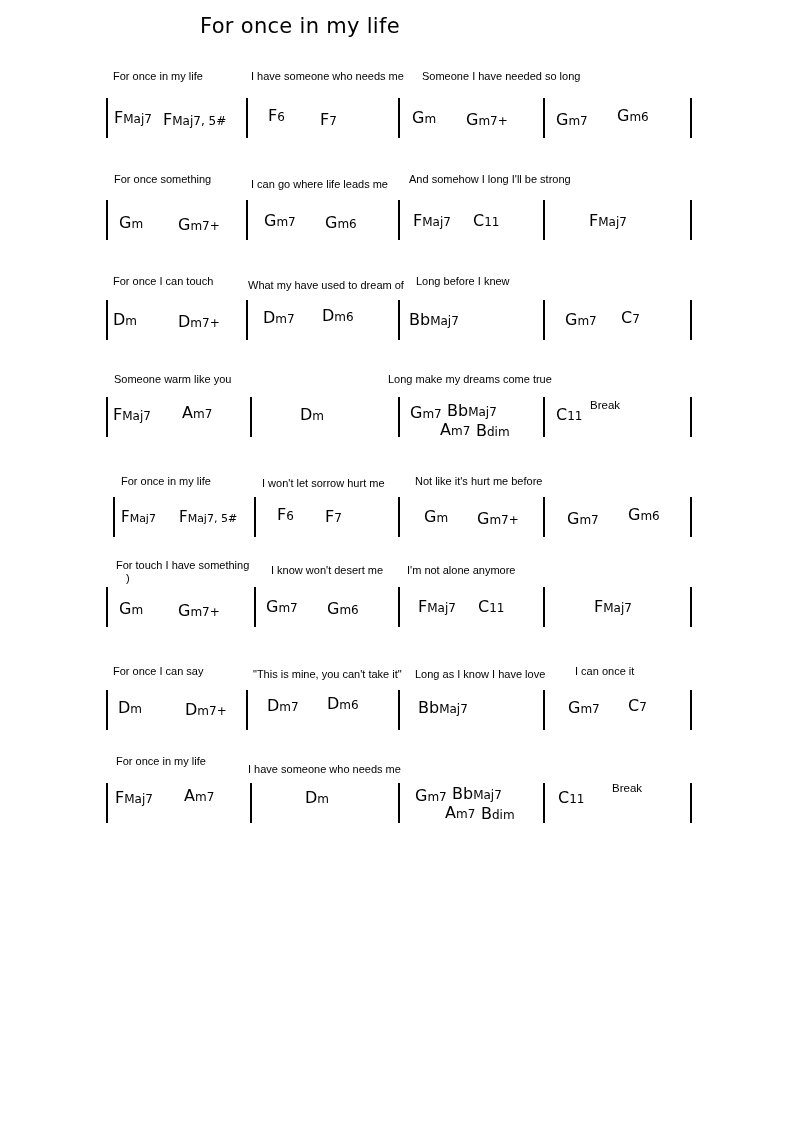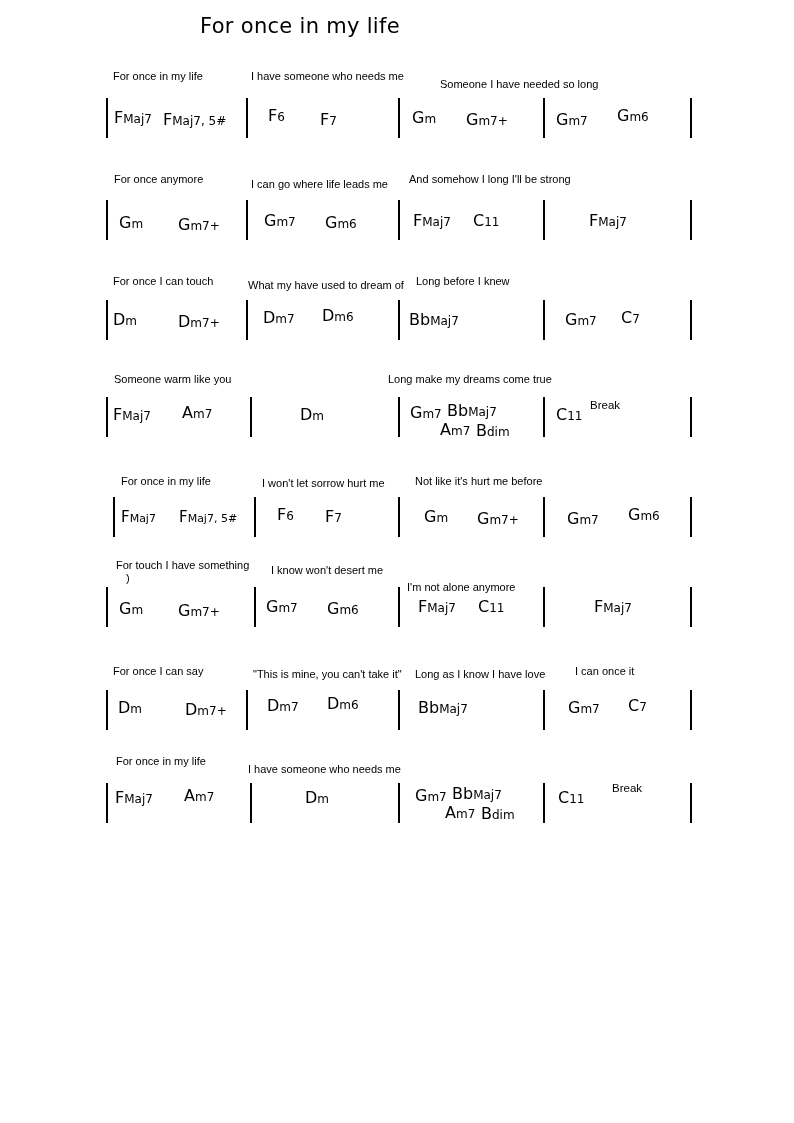--- a/index.html
+++ b/index.html
@@ -81,37 +81,37 @@
 </style>
 </head>
 <body>
 
 <div class="page">
   <div class="title">For once in my life</div>
   <div id="systems-root">
       <div class="system" style="top: 70px;">
         <div class="lyric" style="left: 113px; top: 0px;">For once in my life</div>
         <div class="lyric" style="left: 251px; top: 0px;">I have someone who needs me</div>
-        <div class="lyric" style="left: 422px; top: 8px; margin-left: 18px;">Someone I have needed so long</div>
+        <div class="lyric" style="left: 422px; top: 0px;">Someone I have needed so long</div>
         <div class="barline" style="left: 106px; top: 28px; height: 40px;"></div>
         <div class="barline" style="left: 246px; top: 28px; height: 40px;"></div>
         <div class="barline" style="left: 398px; top: 28px; height: 40px;"></div>
         <div class="barline" style="left: 543px; top: 28px; height: 40px;"></div>
         <div class="barline" style="left: 690px; top: 28px; height: 40px;"></div>
         <div class="chord big" style="left: 114px; top: 38px;"><span class="root">F</span><span class="qual">Maj7</span></div>
         <div class="chord big" style="left: 163px; top: 40px;"><span class="root">F</span><span class="qual">Maj7, 5#</span></div>
         <div class="chord big" style="left: 268px; top: 36px;"><span class="root">F</span><span class="qual">6</span></div>
         <div class="chord big" style="left: 320px; top: 40px;"><span class="root">F</span><span class="qual">7</span></div>
         <div class="chord big" style="left: 412px; top: 38px;"><span class="root">G</span><span class="qual">m</span></div>
         <div class="chord big" style="left: 466px; top: 40px;"><span class="root">G</span><span class="qual">m7+</span></div>
         <div class="chord big" style="left: 556px; top: 40px;"><span class="root">G</span><span class="qual">m7</span></div>
         <div class="chord big" style="left: 617px; top: 36px;"><span class="root">G</span><span class="qual">m6</span></div>
       </div>
       <div class="system" style="top: 173px;">
-        <div class="lyric" style="left: 114px; top: 0px;">For once anymore</div>
+        <div class="lyric" style="left: 114px; top: 0px;">For once something</div>
         <div class="lyric" style="left: 251px; top: 5px;">I can go where life leads me</div>
         <div class="lyric" style="left: 409px; top: 0px;">And somehow I long I'll be strong</div>
         <div class="barline" style="left: 106px; top: 27px; height: 40px;"></div>
         <div class="barline" style="left: 246px; top: 27px; height: 40px;"></div>
         <div class="barline" style="left: 398px; top: 27px; height: 40px;"></div>
         <div class="barline" style="left: 543px; top: 27px; height: 40px;"></div>
         <div class="barline" style="left: 690px; top: 27px; height: 40px;"></div>
         <div class="chord big" style="left: 119px; top: 40px;"><span class="root">G</span><span class="qual">m</span></div>
         <div class="chord big" style="left: 178px; top: 42px;"><span class="root">G</span><span class="qual">m7+</span></div>
         <div class="chord big" style="left: 264px; top: 38px;"><span class="root">G</span><span class="qual">m7</span></div>
@@ -170,21 +170,21 @@
         <div class="chord big" style="left: 325px; top: 32px;"><span class="root">F</span><span class="qual">7</span></div>
         <div class="chord big" style="left: 424px; top: 32px;"><span class="root">G</span><span class="qual">m</span></div>
         <div class="chord big" style="left: 477px; top: 34px;"><span class="root">G</span><span class="qual">m7+</span></div>
         <div class="chord big" style="left: 567px; top: 34px;"><span class="root">G</span><span class="qual">m7</span></div>
         <div class="chord big" style="left: 628px; top: 30px;"><span class="root">G</span><span class="qual">m6</span></div>
       </div>
       <div class="system" style="top: 559px;">
         <div class="lyric" style="left: 116px; top: 0px;">For touch I have something</div>
         <div class="lyric" style="left: 126px; top: 13px;">)</div>
         <div class="lyric" style="left: 271px; top: 5px;">I know won't desert me</div>
-        <div class="lyric" style="left: 407px; top: 5px; margin-top: 17px;">I'm not alone anymore</div>
+        <div class="lyric" style="left: 407px; top: 5px;">I'm not alone anymore</div>
         <div class="barline" style="left: 106px; top: 28px; height: 40px;"></div>
         <div class="barline" style="left: 254px; top: 28px; height: 40px;"></div>
         <div class="barline" style="left: 398px; top: 28px; height: 40px;"></div>
         <div class="barline" style="left: 543px; top: 28px; height: 40px;"></div>
         <div class="barline" style="left: 690px; top: 28px; height: 40px;"></div>
         <div class="chord big" style="left: 119px; top: 40px;"><span class="root">G</span><span class="qual">m</span></div>
         <div class="chord big" style="left: 178px; top: 42px;"><span class="root">G</span><span class="qual">m7+</span></div>
         <div class="chord big" style="left: 266px; top: 38px;"><span class="root">G</span><span class="qual">m7</span></div>
         <div class="chord big" style="left: 327px; top: 40px;"><span class="root">G</span><span class="qual">m6</span></div>
         <div class="chord big" style="left: 418px; top: 38px;"><span class="root">F</span><span class="qual">Maj7</span></div>

